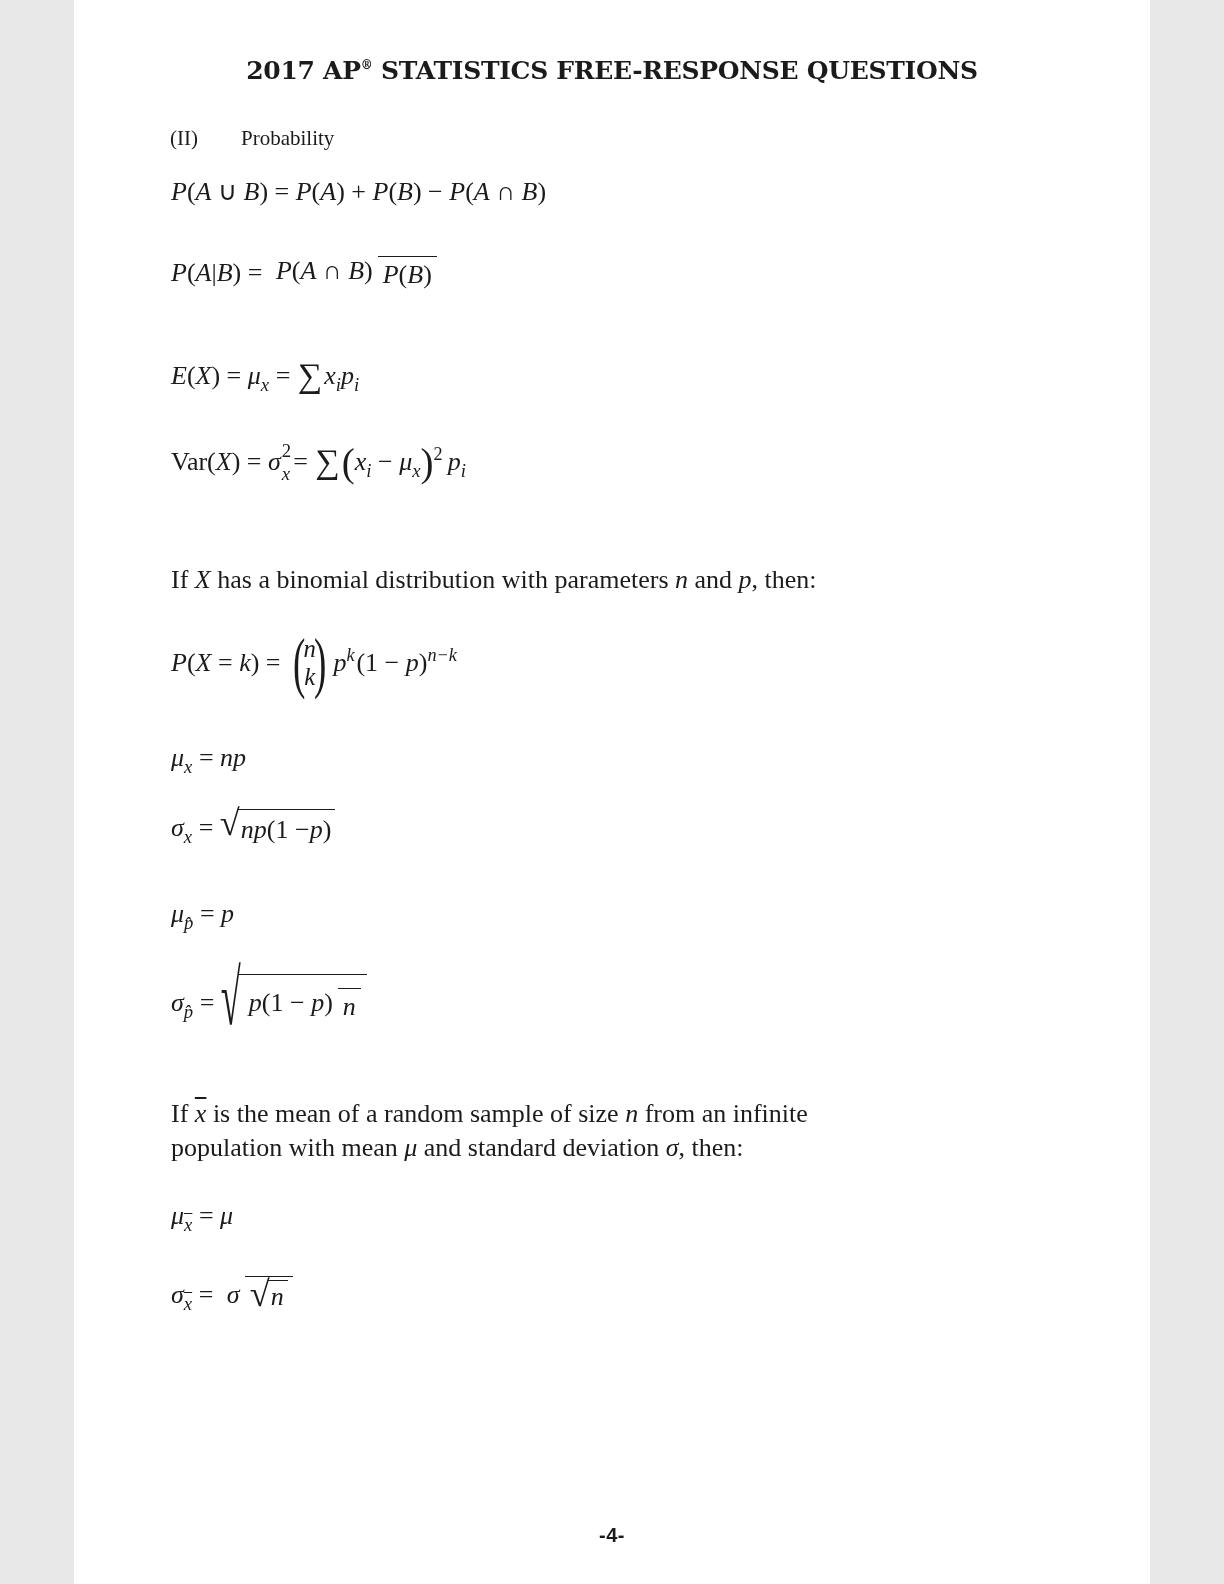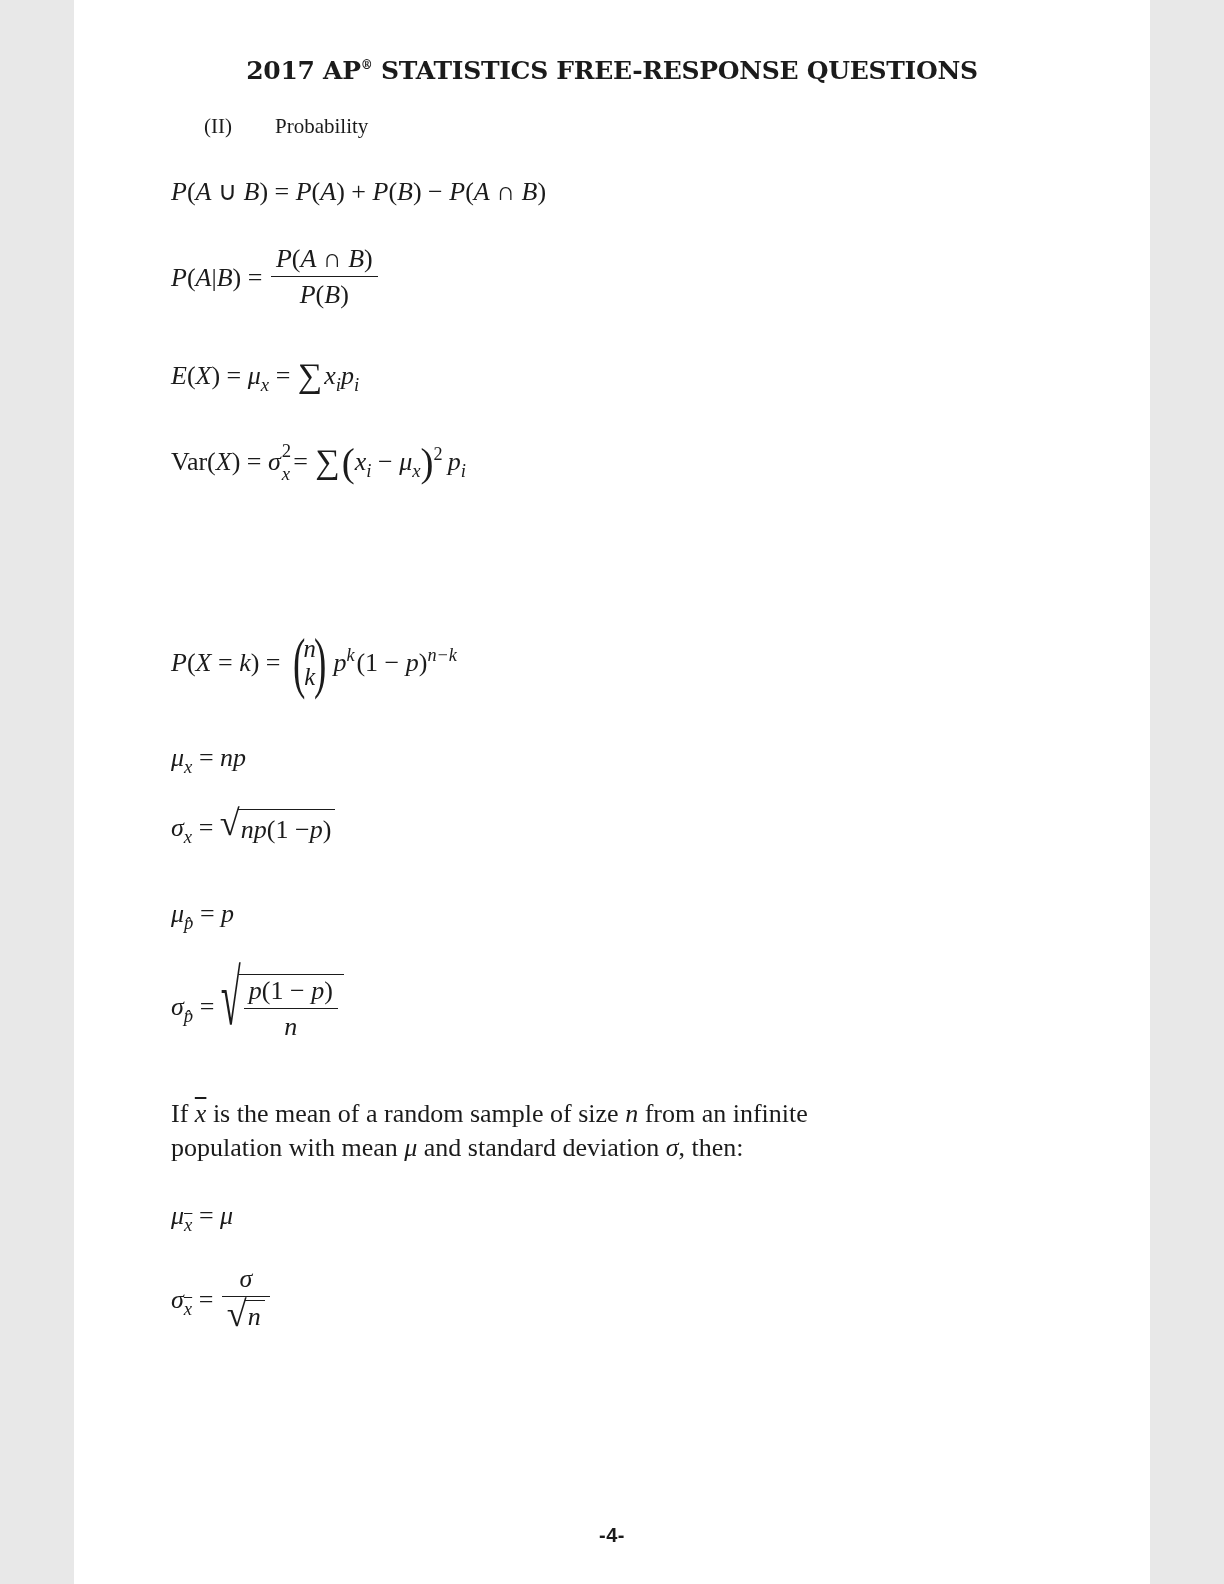--- a/index.html
+++ b/index.html
@@ -22,24 +22,23 @@
     text-align: center;
     font-family: "DejaVu Serif", serif;
     font-weight: bold;
     font-size: 25px;
     letter-spacing: -0.3px;
     white-space: nowrap;
   }
   .title .reg { font-size: 12px; vertical-align: 10px; letter-spacing: 0; }
   .section {
     position: absolute;
-    top: 114px;
+    top: 126px;
     left: 96px;
     font-size: 21px;
-    margin-left: 34px;
   }
   .sec-label { display: inline-block; width: 71px; }
   .block {
     position: absolute;
     left: 97px;
     font-size: 26px;
     line-height: 1.35;
     white-space: nowrap;
   }
   .para { line-height: 1.32; }
@@ -58,25 +57,25 @@
   .rm { font-style: normal; }
   .it { font-style: italic; }
   .sb { font-size: 0.72em; vertical-align: -0.38em; }
   .sp { font-size: 0.7em; vertical-align: 0.55em; }
   .big { font-size: 1.32em; vertical-align: -0.1em; padding: 0 2px 0 1px; font-style: normal; }
   .paren { font-size: 1.5em; vertical-align: -0.16em; line-height: 0; font-style: normal; }
   .spacer { display: inline-block; }
   .bar { font-style: italic; text-decoration: overline; }
   .frac {
     display: inline-flex;
-    flex-direction: column;
     text-align: center;
     vertical-align: middle;
     transform: translateY(-3px);
-    margin: 0 2px;
+    margin: 11px 2px;
+    align-items: flex-end;
   }
   .fn { padding: 0 5px 4px; line-height: 1.05; display: inline-block; }
   .fd { border-top: 1.7px solid #1b1b1b; padding: 4px 5px 0; line-height: 1.05; display: inline-block; }
   .sqrt {
     display: inline-flex;
     align-items: flex-start;
     vertical-align: middle;
     transform: translateY(-2px);
   }
   .rad { font-style: normal; font-size: 1.4em; line-height: 0.78; display: inline-block; margin-right: -2px; }
@@ -125,20 +124,21 @@
         <span class="fd"><span class="it">P</span><span class="rm">(</span><span class="it">B</span><span class="rm">)</span></span>
       </span></div>
 
   <div class="block" style="top:352px"><span class="it">E</span><span class="rm">(</span><span class="it">X</span><span class="rm">) = </span><span class="it">μ</span><span class="sb"><span class="it">x</span></span><span class="rm"> = </span><span class="big">∑</span><span class="it">x</span><span class="sb"><span class="it">i</span></span><span class="it">p</span><span class="sb"><span class="it">i</span></span></div>
 
   <div class="block" style="top:438px"><span class="rm">Var(</span><span class="it">X</span><span class="rm">) = </span><span class="it">σ</span><span class="ss">
         <span class="ssp">2</span>
         <span class="ssb">x</span>
       </span><span class="rm">= </span><span class="big">∑</span><span class="paren">(</span><span class="it">x</span><span class="sb"><span class="it">i</span></span><span class="rm"> − </span><span class="it">μ</span><span class="sb"><span class="it">x</span></span><span class="paren">)</span><span class="sp"><span class="rm">2</span></span><span class="spacer" style="width: 5px;"></span><span class="it">p</span><span class="sb"><span class="it">i</span></span></div>
 
+  <div class="block" style="top:562px"><span class="rm">If </span><span class="it">X</span><span class="rm"> has a binomial distribution with parameters </span><span class="it">n</span><span class="rm"> and </span><span class="it">p</span><span class="rm">, then:</span></div>
 
   <div class="block" style="top:634px"><span class="it">P</span><span class="rm">(</span><span class="it">X</span><span class="rm"> = </span><span class="it">k</span><span class="rm">) = </span><span class="binom">
         <span class="bp">(</span>
         <span class="bstack">
           <span class="bi">n</span>
           <span class="bi">k</span>
         </span>
         <span class="bp">)</span>
       </span><span class="it">p</span><span class="sp"><span class="it">k</span></span><span class="spacer" style="width: 2px;"></span><span class="rm">(1 − </span><span class="it">p</span><span class="rm">)</span><span class="sp"><span class="it">n−k</span></span></div>
 

